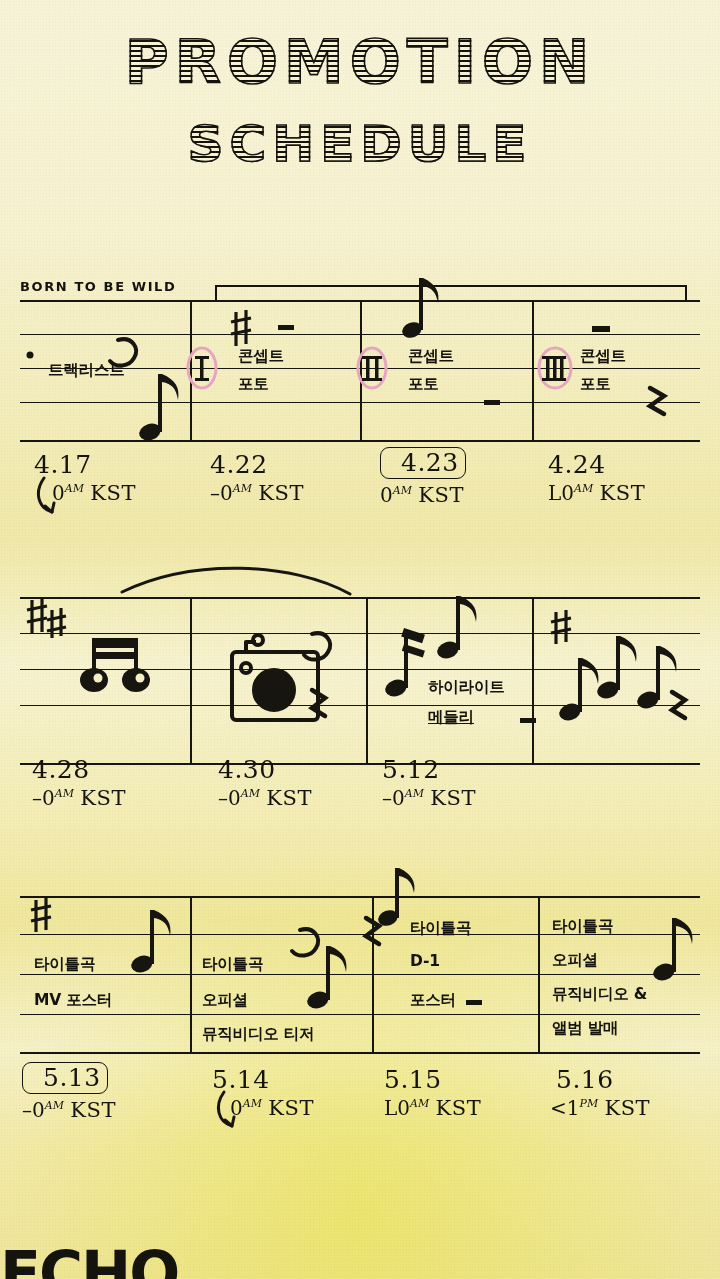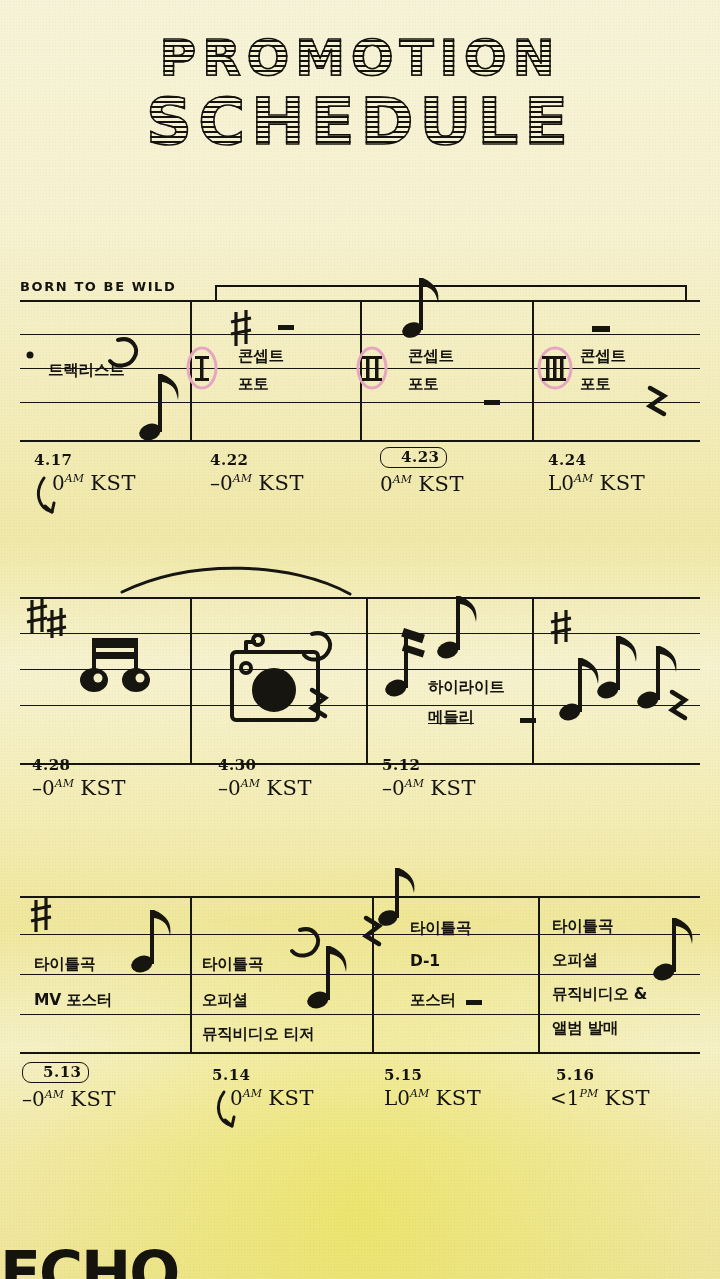--- a/index.html
+++ b/index.html
@@ -54,22 +54,22 @@
     width: 720px;
     text-align: center;
   }
   .title-line {
     font-family: "DejaVu Sans", sans-serif;
     font-weight: 700;
     letter-spacing: 6px;
     line-height: .96;
     color: #14130d;
   }
-  #title-1 { font-size: 50px; }
-  #title-2 { font-size: 64px; margin-top: 10px; }
+  #title-1 { font-size: 60px; }
+  #title-2 { font-size: 50px; margin-top: 28px; }
   
   .striped {
     background-image: repeating-linear-gradient(
       0deg,
       #14130d 0px, #14130d 2px,
       rgba(243,238,196,0) 2px, rgba(243,238,196,0) 5px);
     -webkit-background-clip: text;
     background-clip: text;
     color: transparent;
     -webkit-text-stroke: 1.6px #14130d;
@@ -132,22 +132,22 @@
     letter-spacing: -0.2px;
   }
 
   
   .datewrap {
     position: absolute;
     font-family: "DejaVu Serif", serif;
     color: #14130d;
   }
   .date-num {
-    font-size: 15px;
-    font-weight: 700;
+    font-size: 25px;
+    font-weight: 400;
     letter-spacing: .5px;
     display: inline-block;
   }
   .date-num.boxed {
     border: 1.6px solid #14130d;
     border-radius: 9px;
     padding: 0px 6px 1px 20px;
   }
   .time {
     font-size: 20px;

